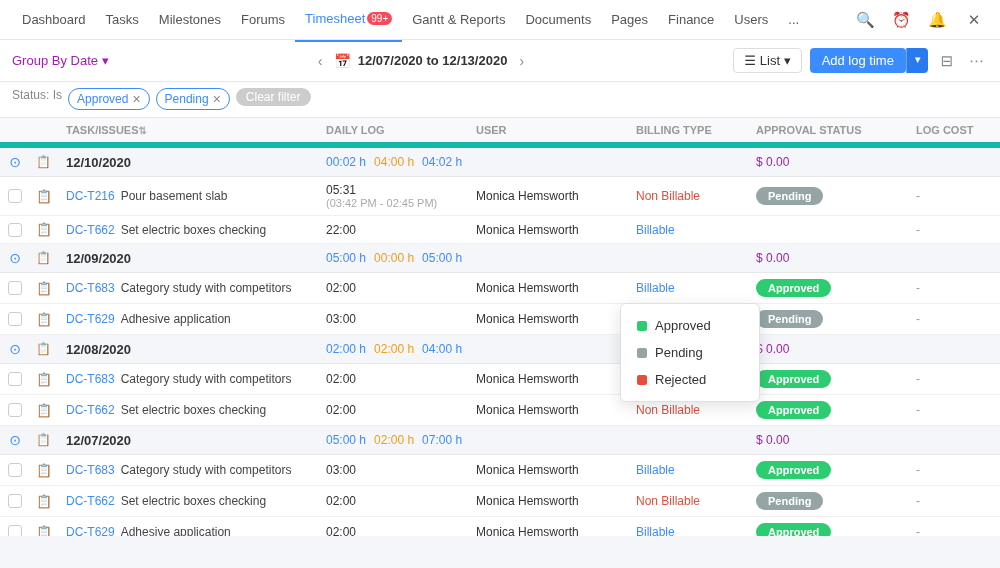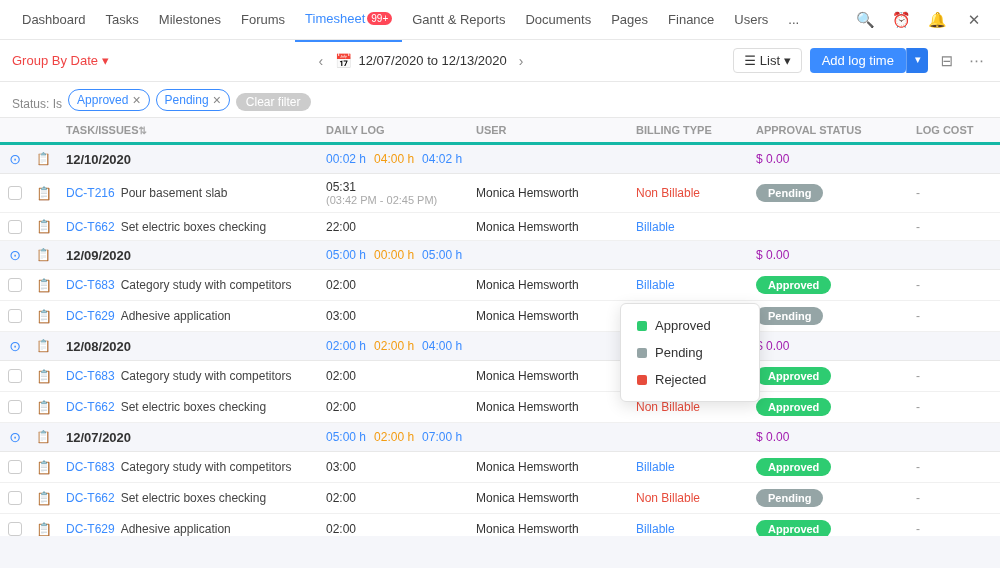--- a/index.html
+++ b/index.html
@@ -9,43 +9,43 @@
     .top-nav { display: flex; align-items: center; background: #fff; border-bottom: 1px solid #e8e8e8; padding: 0 12px; height: 40px; }
     .nav-item { padding: 16px 10px; height: 44px; display: flex; align-items: center; font-size: 13px; color: #555; cursor: pointer; white-space: nowrap; }
     .nav-item.active { color: #3b8cff; border-bottom: 2px solid #3b8cff; justify-content: center; }
     .nav-badge { background: #ff4757; color: #fff; border-radius: 10px; font-size: 10px; padding: 1px 4px; margin-left: 2px; }
     .nav-spacer { flex: 1; }
     .nav-icons { display: flex; align-items: center; gap: 8px; }
     .nav-icon { width: 28px; height: 28px; display: flex; align-items: center; justify-content: center; cursor: pointer; color: #666; font-size: 15px; border-radius: 50%; }
 
     
     .sub-toolbar { display: flex; align-items: center; background: #fff; border-bottom: 1px solid #e8e8e8; padding: 0 12px; height: 42px; }
-    .group-by-btn { display: flex; align-items: center; color: #ef4444; font-size: 13px; cursor: pointer; gap: 4px; font-weight: 500; }
+    .group-by-btn { display: flex; align-items: center; color: #a21caf; font-size: 13px; cursor: pointer; gap: 4px; font-weight: 500; }
     .date-nav { display: flex; align-items: center; gap: 6px; flex: 1; justify-content: center; }
     .date-nav-arrow { cursor: pointer; color: #888; font-size: 14px; padding: 2px 6px; }
-    .date-range { font-size: 13px; color: #333; font-weight: 400; }
+    .date-range { font-size: 13px; color: #333; font-weight: 700; }
     .calendar-icon { color: #888; font-size: 14px; cursor: pointer; }
     .toolbar-right { display: flex; align-items: center; gap: 8px; }
     .list-btn { display: flex; align-items: center; border: 1px solid #ddd; border-radius: 4px; padding: 4px 10px; font-size: 13px; color: #333; cursor: pointer; gap: 4px; background: #fff; }
     .add-log-btn { display: flex; align-items: center; background: #3b8cff; color: #fff; border-radius: 4px; padding: 5px 12px; font-size: 13px; cursor: pointer; gap: 4px; border: none; }
     .add-log-btn-arrow { background: #2a7aef; color: #fff; border-radius: 0 4px 4px 0; padding: 5px 8px; cursor: pointer; border-left: 1px solid rgba(255,255,255,0.3); font-size: 11px; }
     .add-log-wrap { display: flex; }
     .filter-icon { color: #888; font-size: 15px; cursor: pointer; padding: 2px 4px; }
     .more-icon { color: #888; font-size: 15px; cursor: pointer; padding: 2px 4px; }
 
     
-    .filter-bar { display: flex; align-items: flex-end; background: #fff; border-bottom: 1px solid #e8e8e8; padding: 6px 12px; gap: 6px; height: 36px; }
+    .filter-bar { display: flex; align-items: flex-start; background: #fff; border-bottom: 1px solid #e8e8e8; padding: 6px 12px; gap: 6px; height: 36px; }
     .filter-label { font-size: 12px; color: #888; }
     .filter-tag { display: flex; align-items: center; border: 1px solid #3b8cff; border-radius: 12px; padding: 2px 8px; font-size: 12px; color: #3b8cff; gap: 4px; cursor: pointer; }
     .filter-tag .close { font-size: 14px; color: #888; cursor: pointer; }
     .clear-filter { font-size: 12px; color: #fff; background: #ccc; border-radius: 12px; padding: 2px 10px; cursor: pointer; }
 
     
     .table-container { background: #fff; overflow-y: auto; height: calc(568px - 40px - 42px - 36px - 32px); }
-    .table-header { display: grid; grid-template-columns: 30px 30px 260px 150px 160px 120px 160px 110px 130px; background: #f9f9fb; border-bottom: 3px solid #14b8a6; padding: 6px 0; position: sticky; top: 0; z-index: 10; }
+    .table-header { display: grid; grid-template-columns: 30px 30px 260px 150px 160px 120px 160px 110px 130px; background: #f9f9fb; border-bottom: 6px solid #14b8a6; padding: 6px 0; position: sticky; top: 0; z-index: 10; }
     .th { font-size: 11px; color: #999; text-transform: uppercase; font-weight: 600; padding: 0 6px; display: flex; align-items: center; }
     .date-row { display: grid; grid-template-columns: 30px 30px 260px 150px 160px 120px 160px 110px 130px; background: #f5f6fa; border-bottom: 1px solid #e8e8e8; padding: 6px 0; align-items: center; }
     .data-row { display: grid; grid-template-columns: 30px 30px 260px 150px 160px 120px 160px 110px 130px; border-bottom: 1px solid #f0f0f0; padding: 6px 0; align-items: center; background: #fff; }
     .cell { padding: 0 6px; font-size: 12px; display: flex; align-items: center; }
     .cell.task { flex-direction: column; align-items: flex-start; gap: 1px; }
     .task-id { color: #3b8cff; font-size: 12px; }
     .task-name { color: #444; font-size: 12px; }
     .task-row { display: flex; align-items: center; gap: 6px; }
     .time-blue { color: #3b8cff; font-weight: 500; }
     .time-orange { color: #f39c12; font-weight: 500; }

